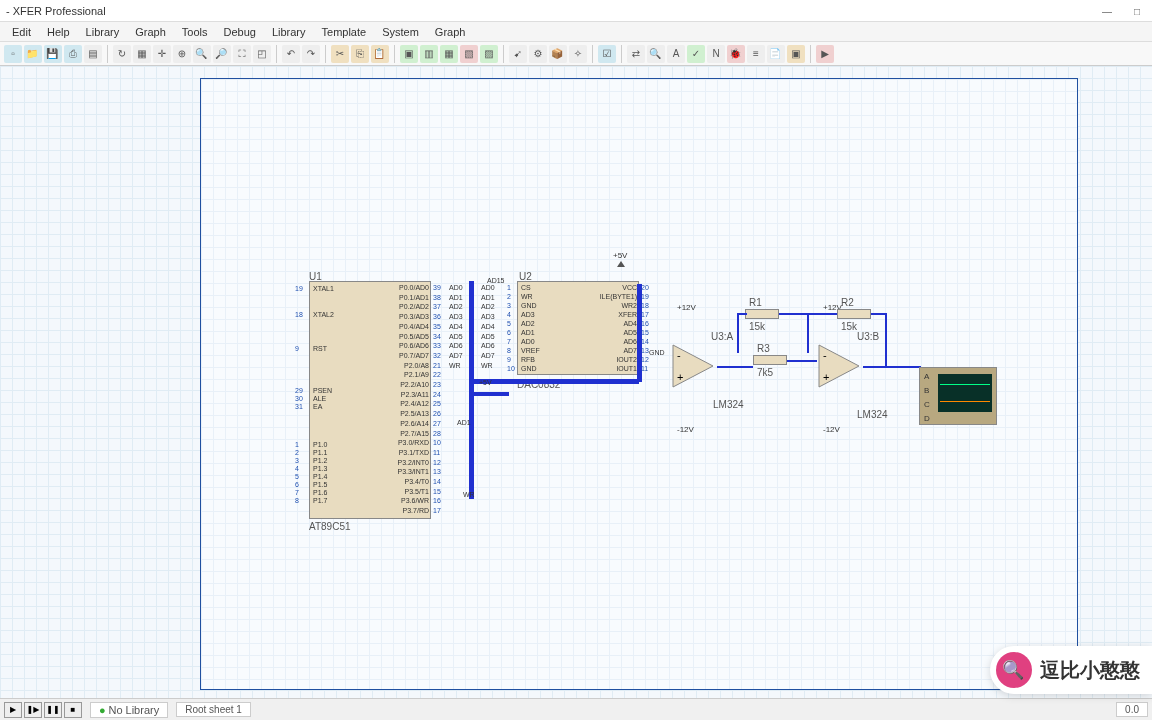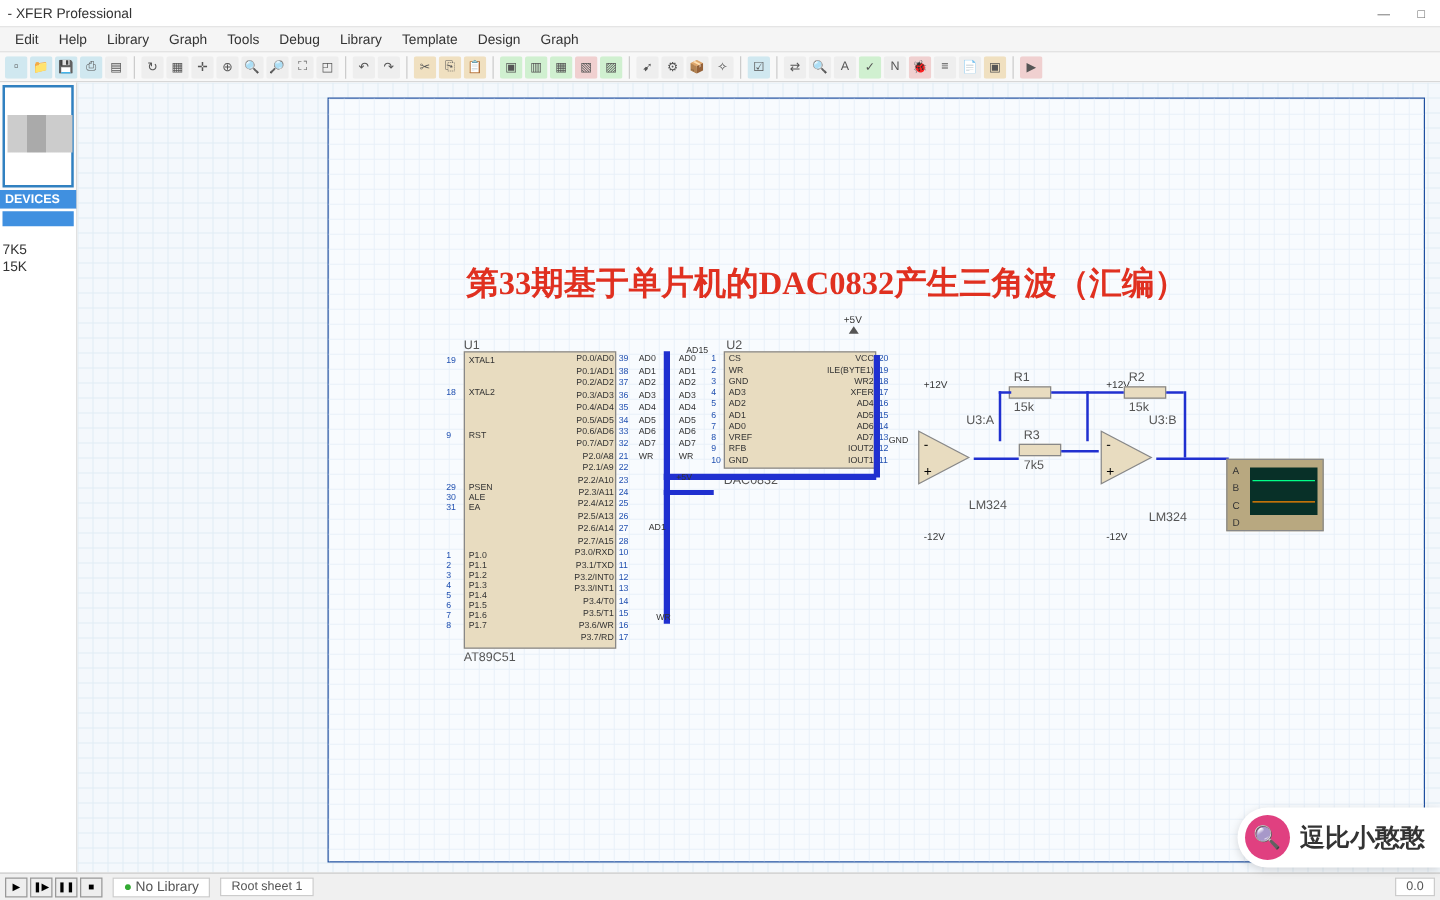--- a/index.html
+++ b/index.html
@@ -67,21 +67,21 @@
 
 <div class="menubar">
   <span>Edit</span>
   <span>Help</span>
   <span>Library</span>
   <span>Graph</span>
   <span>Tools</span>
   <span>Debug</span>
   <span>Library</span>
   <span>Template</span>
-  <span>Design</span>
+  <span>System</span>
   <span>Graph</span>
 </div>
 
 <div class="toolbar">
   <div class="tbtn c1">▫</div>
   <div class="tbtn c1">📁</div>
   <div class="tbtn c1">💾</div>
   <div class="tbtn c1">⎙</div>
   <div class="tbtn">▤</div>
   <div class="sep"></div>
@@ -121,37 +121,24 @@
   <div class="tbtn">N</div>
   <div class="tbtn c4">🐞</div>
   <div class="tbtn">≡</div>
   <div class="tbtn">📄</div>
   <div class="tbtn c2">▣</div>
   <div class="sep"></div>
   <div class="tbtn c4">▶</div>
 </div>
 
 <div class="main">
-  <div class="sidebar">
-    <div class="preview">
-        <div class="preview-inner"></div>
-      </div>
-    <div class="devhead">DEVICES</div>
-    <div class="devlist">
-      <div class="devsel"></div>
-      <div style="height:12px"></div>
-      <div class="devitem">7K5</div>
-      <div class="devitem">15K</div>
-    </div>
-  </div>
 
   <div class="canvas">
     <div class="sheet">
 
-      <div class="title-text">第33期基于单片机的DAC0832产生三角波（汇编）</div>
 
       <div class="chip-label" style="top:192px;left:108px">U1</div>
       <div class="chip" style="top:202px;left:108px;width:122px;height:238px"></div>
       <div class="chip-label" style="top:442px;left:108px">AT89C51</div>
 
       <div class="chip-label" style="top:192px;left:318px">U2</div>
       <div class="chip" style="top:202px;left:316px;width:122px;height:94px"></div>
       <div class="chip-label" style="top:300px;left:316px">DAC0832</div>
 
       <div class="wire v thick" style="top:202px;left:268px;height:218px;width:5px"></div>

